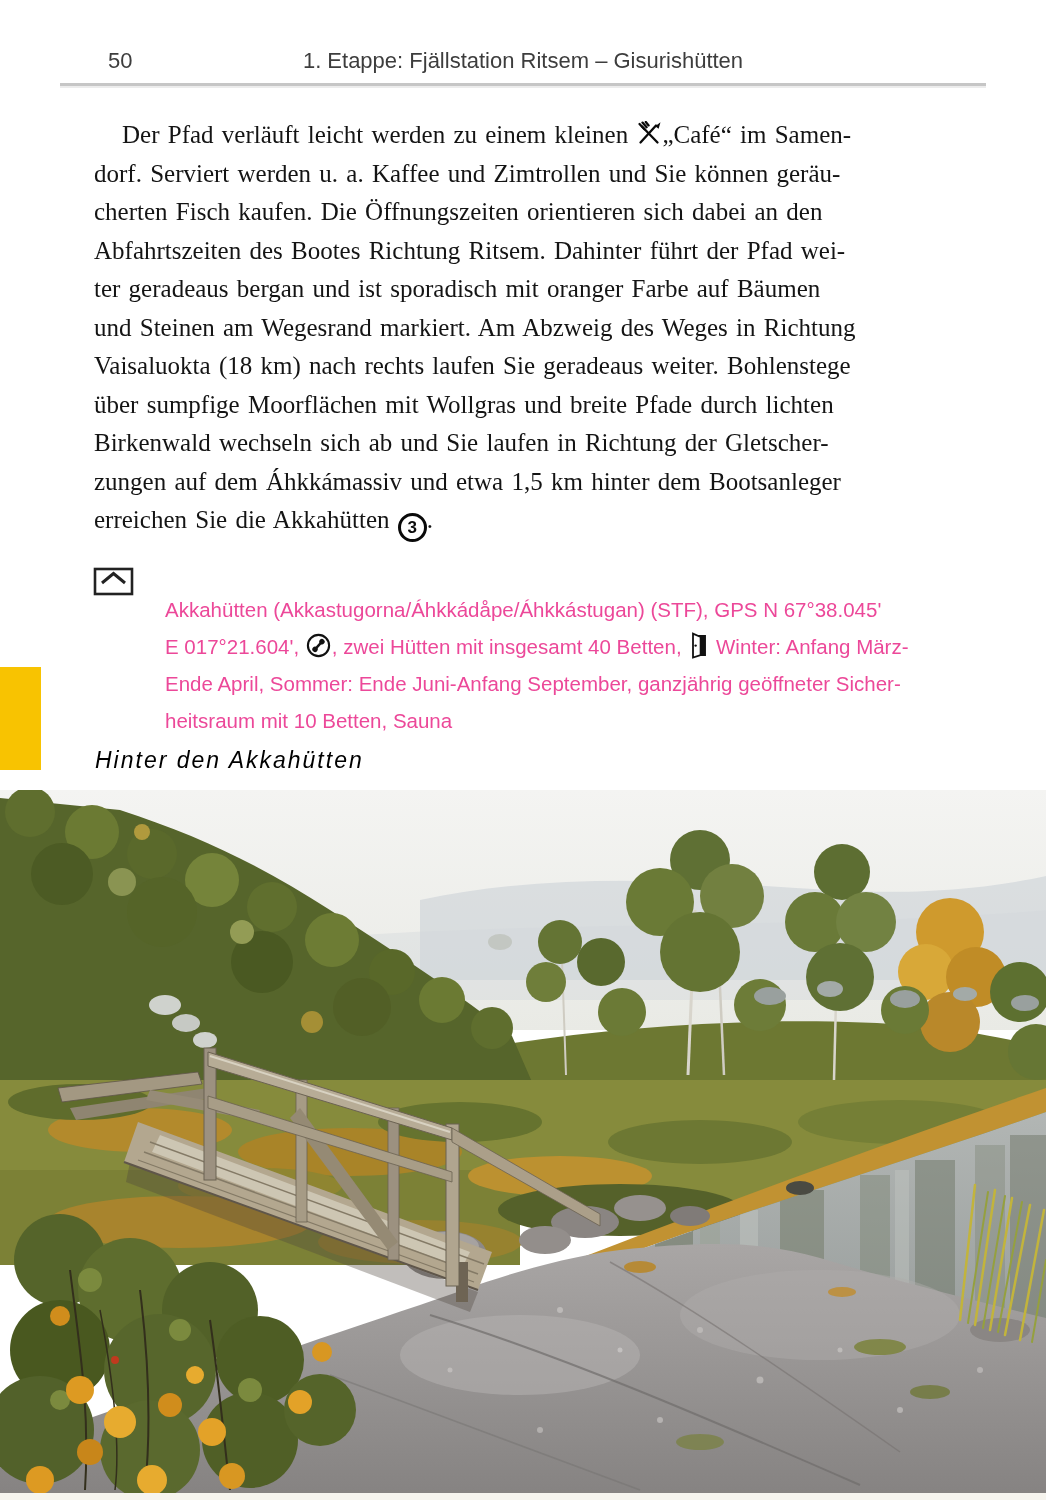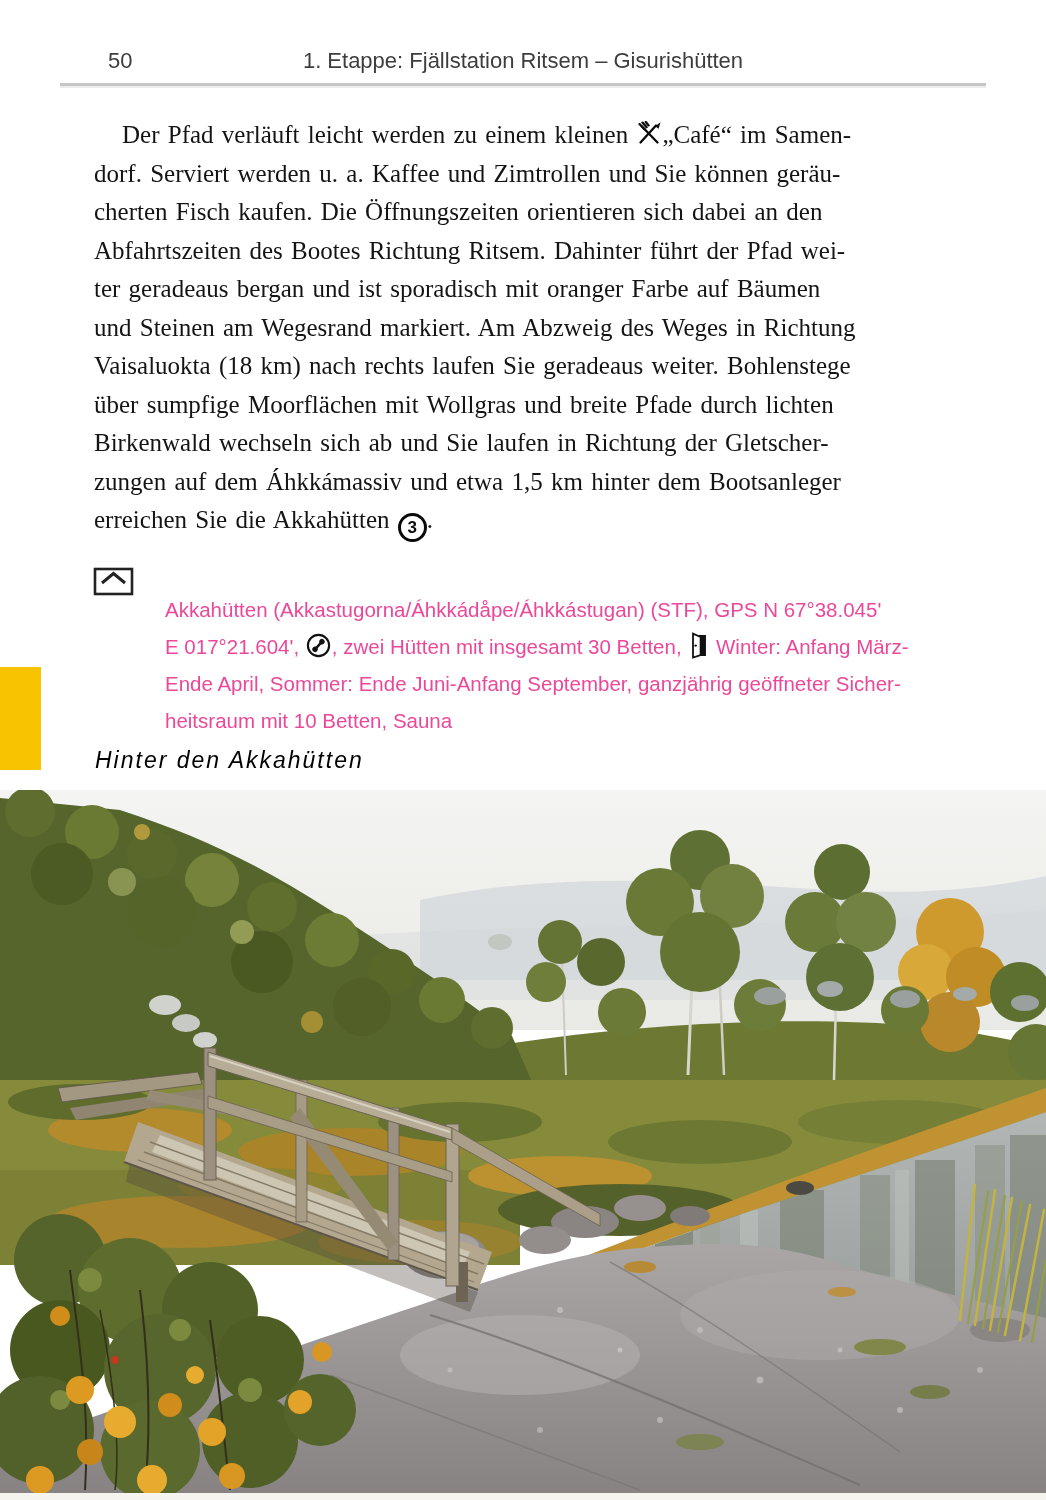--- a/index.html
+++ b/index.html
@@ -86,21 +86,21 @@
   </svg>
 
 <div class="info-text"><span>Akkahütten (Akkastugorna/Áhkkádåpe/Áhkkástugan) (STF), GPS N 67°38.045'
 E 017°21.604', </span><svg class="icon-inline" width="27" height="27" viewBox="0 0 27 27">
       <circle cx="13.5" cy="13.5" r="10.6" fill="none" stroke="#111" stroke-width="2.1"></circle>
       <g transform="rotate(42 13.5 13.5)" fill="#111">
         <circle cx="13.5" cy="8.3" r="2.7"></circle>
         <circle cx="13.5" cy="18.7" r="2.7"></circle>
         <rect x="12.3" y="8.3" width="2.4" height="10.4"></rect>
       </g>
-    </svg><span>, zwei Hütten mit insgesamt 30 Betten, </span><svg class="icon-inline" width="23" height="28" viewBox="0 0 23 28">
+    </svg><span>, zwei Hütten mit insgesamt 40 Betten, </span><svg class="icon-inline" width="23" height="28" viewBox="0 0 23 28">
       <path d="M6,5 H18 V24 H6" fill="none" stroke="#111" stroke-width="1.9"></path>
       <rect x="13.6" y="6" width="4.4" height="18" fill="#111"></rect>
       <polygon points="6,2.6 13.6,6 13.6,24 6,26.6" fill="#ffffff" stroke="#111" stroke-width="1.8"></polygon>
       <circle cx="8.6" cy="14.6" r="1.2" fill="#111"></circle>
     </svg><span> Winter: Anfang März-
 Ende April, Sommer: Ende Juni-Anfang September, ganzjährig geöffneter Sicher-
 heitsraum mit 10 Betten, Sauna</span></div>
 
 <div class="yellow-tab"></div>
 

